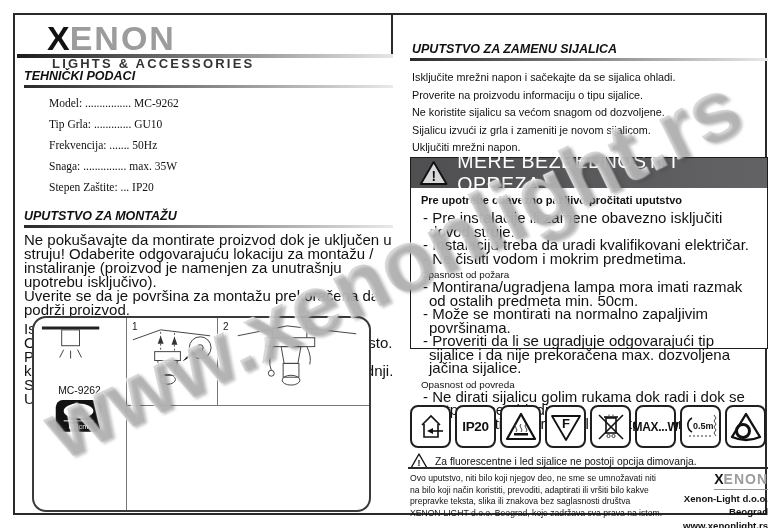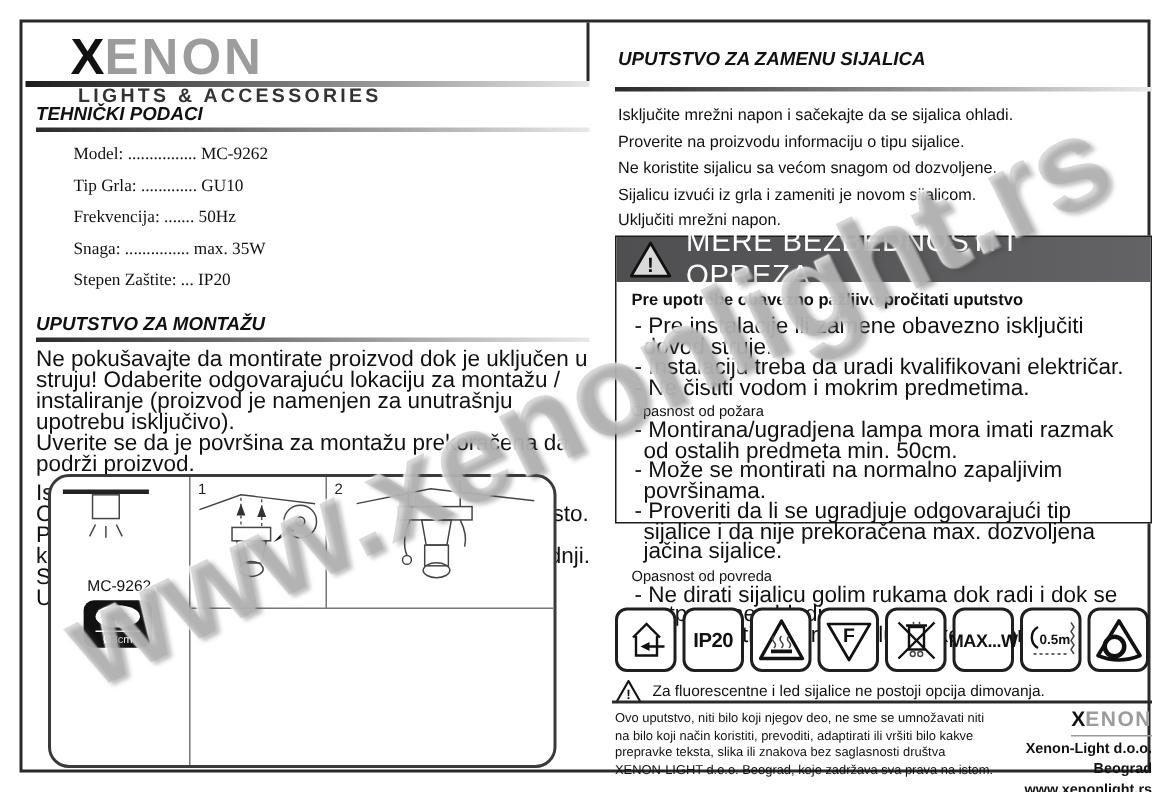--- a/index.html
+++ b/index.html
@@ -191,21 +191,21 @@
             <rect x="128" y="24" width="30" height="44" class="ln"></rect>
             <rect x="130" y="62" width="26" height="5" fill="#777"></rect>
             <line x1="132" y1="72" x2="128" y2="82" class="ln"></line>
             <line x1="143" y1="73" x2="143" y2="83" class="ln"></line>
             <line x1="154" y1="72" x2="158" y2="82" class="ln"></line>
           </svg>
         </div>
       </div>
     </div>
 
-    <div class="abs sec-head" style="left:397px; top:17px;">UPUTSTVO ZA ZAMENU SIJALICA</div>
+    <div class="abs sec-head" style="left:397px; top:27px;">UPUTSTVO ZA ZAMENU SIJALICA</div>
     <div class="abs grad-rule" style="left:395px; top:43px; width:358px; height:3px;"></div>
 
     <div class="abs pre" style="left:397px; top:54px; width:356px; font-size:10.8px; line-height:17.5px; color:#111;">Isključite mrežni napon i sačekajte da se sijalica ohladi.
 Proverite na proizvodu informaciju o tipu sijalice.
 Ne koristite sijalicu sa većom snagom od dozvoljene.
 Sijalicu izvući iz grla i zameniti je novom sijalicom.
 Uključiti mrežni napon.</div>
 
     <div class="abs mere-box" style="left:395px; top:142px; width:358px; height:192px;">
       <div class="mere-head">

